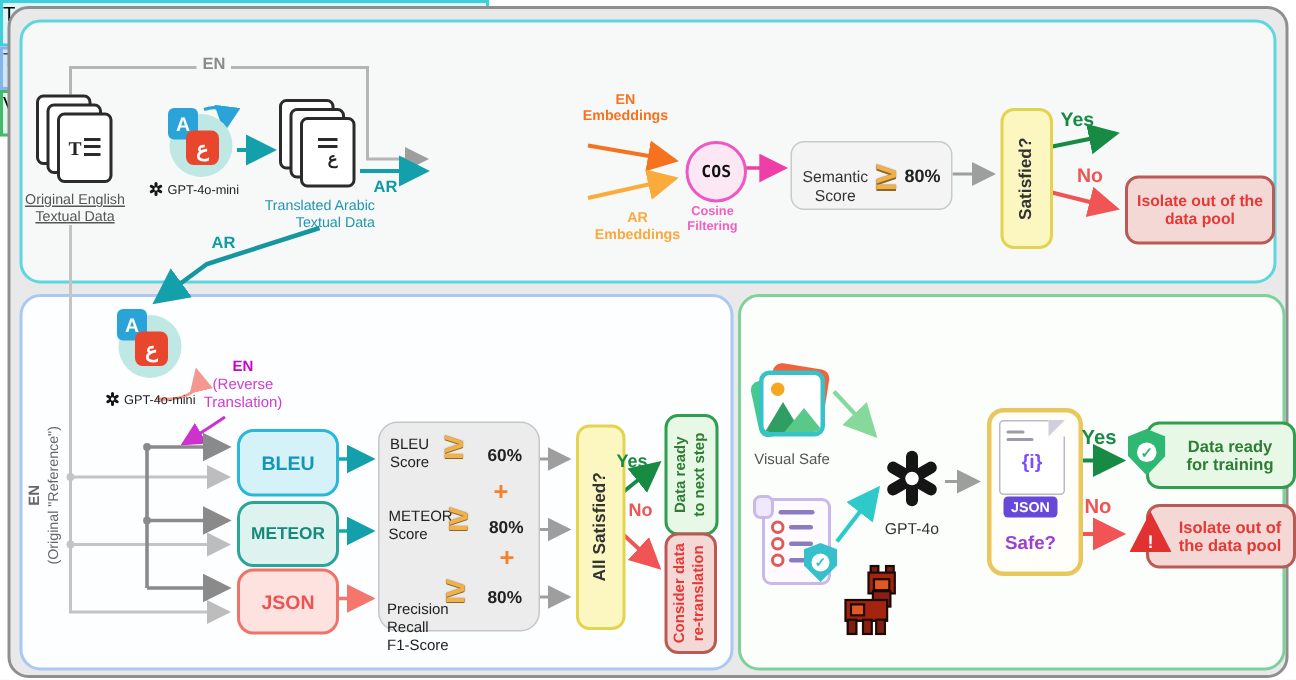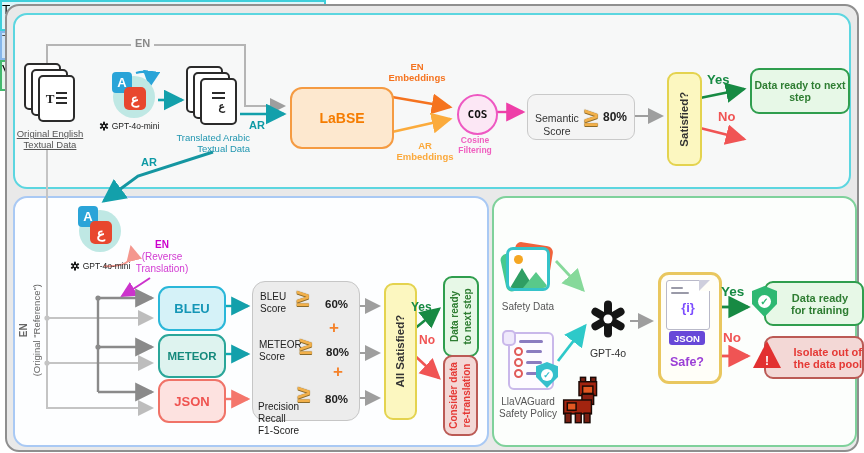--- a/index.html
+++ b/index.html
@@ -222,21 +222,20 @@
           <span class="arglyph">ع</span>
         </span>
       </div>
   </div>
   <div class="lbl c" style="left:172px;top:132px;width:78px;font-size:9.5px;color:#2196b0;text-align:right;">
     <div>Translated Arabic</div>
       <div>Textual Data</div>
   </div>
   <span class="lbl" style="left:249px;top:119px;font-weight:bold;font-size:11px;color:#0f9aa5;">AR</span>
 
-  <div class="box" style="left:290px;top:87px;width:100px;height:58px;background:#fde8cf;border:2.5px solid #f59b42;border-radius:12px;color:#f57c00;font-weight:bold;font-size:14px;">LaBSE</div>
 
   <div class="lbl c" style="left:387px;top:61px;width:60px;font-size:9.5px;font-weight:bold;color:#f5731f;">
     <div>EN</div>
       <div>Embeddings</div>
   </div>
   <div class="lbl c" style="left:395px;top:140px;width:60px;font-size:9.5px;font-weight:bold;color:#fba93c;">
     <div>AR</div>
       <div>Embeddings</div>
   </div>
 
@@ -250,24 +249,24 @@
     <span style="font-size:10.5px;color:#333;line-height:1.2;margin-top:16px;"><span>Semantic</span><br><span>Score</span></span>
     <span class="geq" style="font-size:26px;">≥</span>
     <b style="font-size:12px;color:#222;">80%</b>
   </div>
 
   <div class="box yellow-box" style="left:667px;top:72px;width:31px;height:90px;">
     <div class="vrot" style="font-size:11.5px;">Satisfied?</div>
   </div>
 
   <span class="lbl" style="left:707px;top:72px;font-weight:bold;font-size:13px;color:#178a43;">Yes</span>
-  <div class="box green-box" style="left:750px;top:68px;width:96px;height:42px;">
-    <span><span>Data ready to next</span><br><span>step</span></span>
-  </div>
   <span class="lbl" style="left:718px;top:109px;font-weight:bold;font-size:13px;color:#f05454;">No</span>
+  <div class="box red-box" style="left:750px;top:117px;width:96px;height:42px;">
+    <span><span>Isolate out of the</span><br><span>data pool</span></span>
+  </div>
 
   <div id="pill-bl">Translation Quality, Correlation, Overlap Verification</div>
 
   <div class="abs" style="left:8px;top:240px;width:44px;height:180px;display:flex;align-items:center;justify-content:center;">
     <div class="vrot" style="color:#666;">
       <div style="font-weight:bold;font-size:10px;">EN</div>
       <div style="font-size:9.5px;">(Original "Reference")</div>
     </div>
   </div>
 
@@ -341,21 +340,21 @@
 
   <div class="abs photo" style="left:503px;top:242px;">
     <div class="ph-back ph-g"></div>
       <div class="ph-back ph-r"></div>
     <div class="ph-front">
         <div class="sun"></div>
       <div class="mtn mtn-a"></div>
         <div class="mtn mtn-b"></div>
       </div>
   </div>
-  <div class="lbl c" style="left:495px;top:301px;width:66px;font-size:10px;color:#555;">Safety Data</div>
+  <div class="lbl c" style="left:495px;top:301px;width:66px;font-size:10px;color:#555;">Visual Safe</div>
 
   <div class="abs scroll" style="left:504px;top:330px;">
     <div class="scroll-body">
       <div class="shead"></div>
       <div class="srow" style="left:4px;top:13px;">
           <span class="sdot"></span>
           <span class="sline"></span>
         </div>
       <div class="srow" style="left:4px;top:24px;">
           <span class="sdot"></span>
@@ -364,24 +363,20 @@
       <div class="srow" style="left:4px;top:35px;">
           <span class="sdot"></span>
           <span class="sline"></span>
         </div>
     </div>
     <div class="scurl"></div>
     <div class="shield abs" style="right:-4px;bottom:2px;width:22px;height:26px;background:#35c0cc;">
       <div class="shield-inner" style="width:12px;height:12px;color:#35c0cc;font-size:9px;">✓</div>
     </div>
   </div>
-  <div class="lbl c" style="left:488px;top:396px;width:80px;font-size:10px;color:#555;">
-    <div>LlaVAGuard</div>
-      <div>Safety Policy</div>
-  </div>
 
   <svg class="abs" style="left:560px;top:376px;" width="38" height="48" viewBox="0 0 26 32">
     <g stroke="#1a0a06" stroke-width="1">
       <rect x="14" y="0.5" width="3.5" height="5" fill="#7a1f12"></rect>
       <rect x="21" y="0.5" width="3.5" height="5" fill="#7a1f12"></rect>
       <rect x="13" y="3.5" width="12" height="9.5" fill="#a3240f"></rect>
       <rect x="15.5" y="6.5" width="7" height="5" fill="#e25822"></rect>
       <rect x="15" y="12" width="8" height="7" fill="#8a1f12"></rect>
       <rect x="2.5" y="16" width="19" height="9.5" fill="#a3240f"></rect>
       <rect x="5" y="18" width="6" height="5" fill="#e25822"></rect>
@@ -408,17 +403,17 @@
 
   <span class="lbl" style="left:721px;top:284px;font-weight:bold;font-size:13.5px;color:#178a43;">Yes</span>
   <div class="box green-box" style="left:764px;top:281px;width:84px;height:41px;padding-left:12px;font-size:11px;">
     <span><span>Data ready</span><br><span>for training</span></span>
   </div>
   <div class="shield abs" style="left:752px;top:286px;width:25px;height:31px;background:#2eb872;z-index:3;">
     <div class="shield-inner" style="width:13px;height:13px;color:#2eb872;font-size:10px;">✓</div>
   </div>
 
   <span class="lbl" style="left:723px;top:330px;font-weight:bold;font-size:13.5px;color:#f05454;">No</span>
-  <div class="box red-box" style="left:764px;top:336px;width:84px;height:39px;padding-left:12px;font-size:11px;justify-content:flex-end;">
+  <div class="box red-box" style="left:764px;top:336px;width:84px;height:39px;padding-left:12px;font-size:11px;">
     <span><span>Isolate out of</span><br><span>the data pool</span></span>
   </div>
   <div class="warn" style="left:753px;top:341px;width:28px;height:27px;font-size:12px;">!</div>
 </div>
 
 </body></html>

